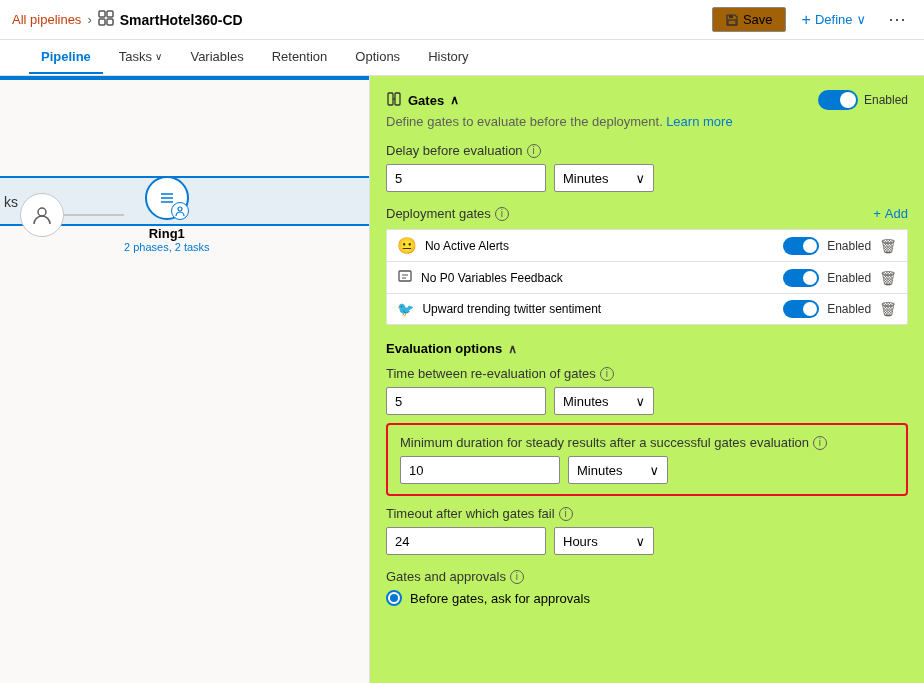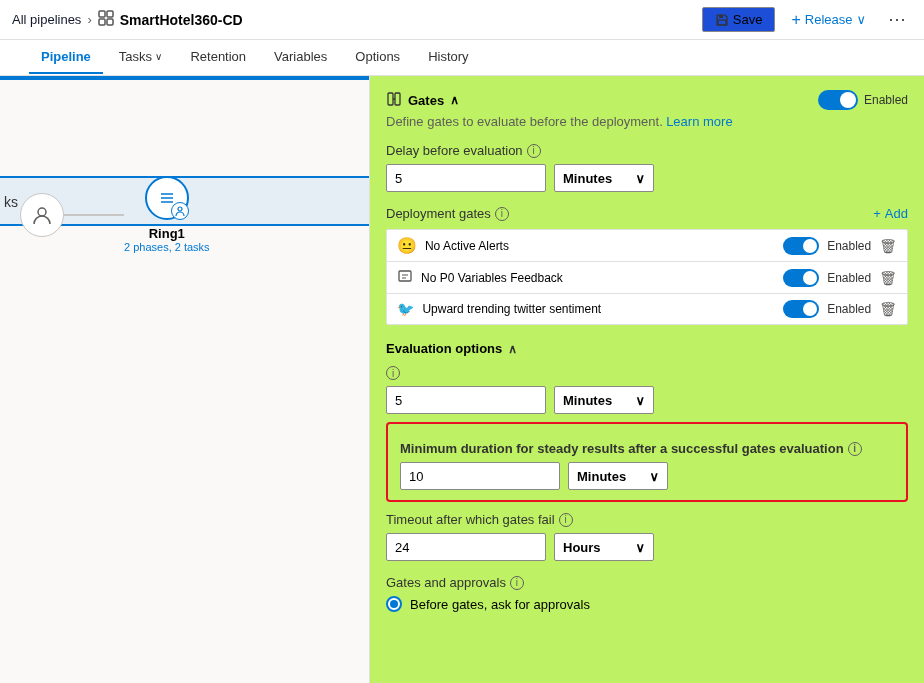--- a/index.html
+++ b/index.html
@@ -14,36 +14,36 @@
       border-bottom: 1px solid #e0e0e0;
       height: 40px;
     }
     .header-left {
       display: flex;
       align-items: center;
       gap: 6px;
       font-size: 13px;
     }
     .header-left .all-pipelines {
-      color: #0f172a;
+      color: #c2410c;
       cursor: pointer;
     }
     .header-left .chevron {
       color: #666;
     }
     .header-right {
       display: flex;
       align-items: center;
       gap: 8px;
     }
     .btn-save {
       display: flex;
       align-items: center;
       gap: 4px;
-      background: #1d4ed8;
+      background: #a16207;
       border: 1px solid #8a8886;
       padding: 4px 12px;
       cursor: pointer;
       font-size: 13px;
       border-radius: 2px;
     }
     .btn-release {
       display: flex;
       align-items: center;
       gap: 4px;
@@ -302,21 +302,20 @@
       justify-content: space-between;
       width: 100px;
       height: 28px;
       border: 1px solid #8a8886;
       padding: 0 8px;
       font-size: 13px;
       border-radius: 2px;
       cursor: pointer;
       background: #fff;
       gap: 6px;
-      font-weight: bold;
     }
 
     
     .deployment-gates-header {
       display: flex;
       align-items: center;
       justify-content: space-between;
       margin-top: 14px;
       margin-bottom: 8px;
     }
@@ -468,42 +467,42 @@
     <button class="btn-save">
       <svg width="14" height="14" viewBox="0 0 14 14" fill="none">
           <path d="M2 2h8l2 2v8H2V2z" stroke="#333" stroke-width="1.2"></path>
           <rect x="4" y="2" width="4" height="3" fill="#333"></rect>
           <rect x="3" y="7" width="8" height="5" fill="none" stroke="#333" stroke-width="1.2"></rect>
         </svg>
       <span>Save</span>
     </button>
     <button class="btn-release">
       <span style="font-size:16px;">+</span>
-      <span>Release</span>
+      <span>Define</span>
       <span>∨</span>
     </button>
     <button class="btn-more">···</button>
   </div>
 </div>
 
 <div class="nav-tabs">
   <div class="nav-tab active">
     <span>Pipeline</span>
   </div>
   <div class="nav-tab">
     <span class="nav-tab-dropdown">
       <span>Tasks</span>
       <span style="font-size:10px;">∨</span>
     </span>
   </div>
   <div class="nav-tab">
+    <span>Variables</span>
+  </div>
+  <div class="nav-tab">
     <span>Retention</span>
-  </div>
-  <div class="nav-tab">
-    <span>Variables</span>
   </div>
   <div class="nav-tab">
     <span>Options</span>
   </div>
   <div class="nav-tab">
     <span>History</span>
   </div>
 </div>
 
 <div class="main-layout">
@@ -626,32 +625,33 @@
         </div>
       </div>
     </div>
 
     <div class="eval-section-header">
       <span>Evaluation options</span>
       <span class="chevron-up" style="font-size:12px; cursor:pointer;">∧</span>
     </div>
 
     <div class="field-label">
+      <span>Time between re-evaluation of gates</span>
       <span class="info-icon">i</span>
     </div>
     <div class="field-row">
       <input class="field-input" type="text" value="5" style="">
       <div class="field-select">
         <span>Minutes</span>
         <span>∨</span>
       </div>
     </div>
 
     <div class="min-duration-box">
-      <div class="field-label" style="margin-top:7px;font-weight:bold;">
+      <div class="field-label" style="margin-top:0;">
         <span>Minimum duration for steady results after a successful gates evaluation</span>
         <span class="info-icon">i</span>
       </div>
       <div class="field-row">
         <input class="field-input" type="text" value="10" style="">
         <div class="field-select">
           <span>Minutes</span>
           <span>∨</span>
         </div>
       </div>

